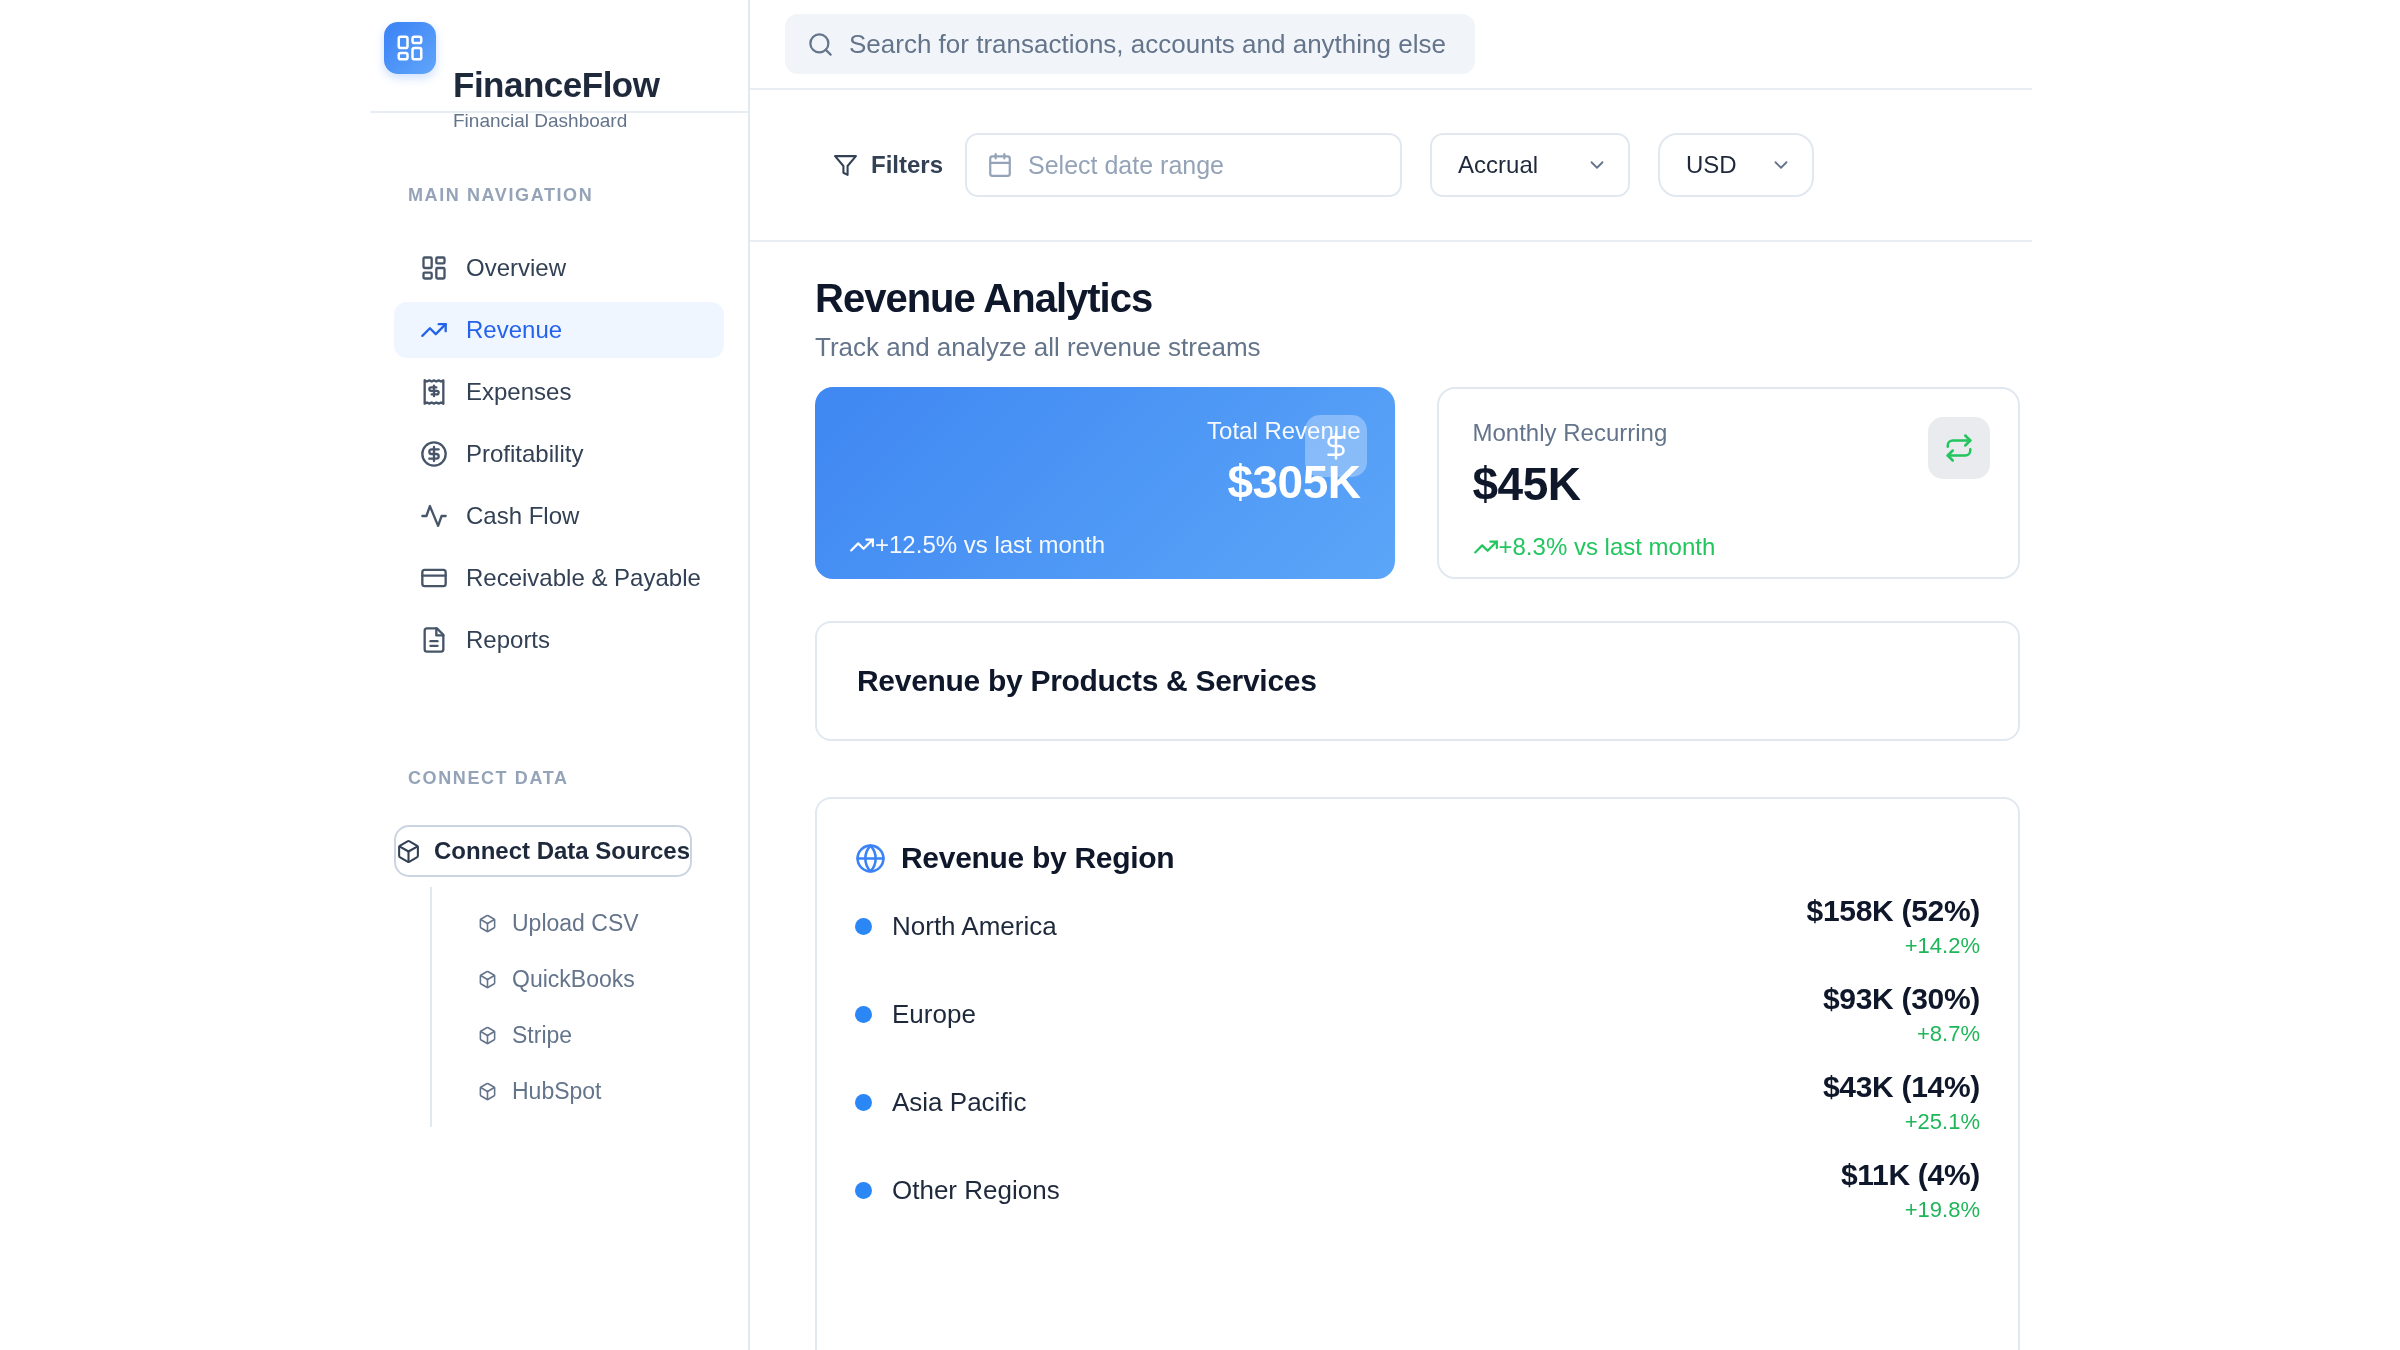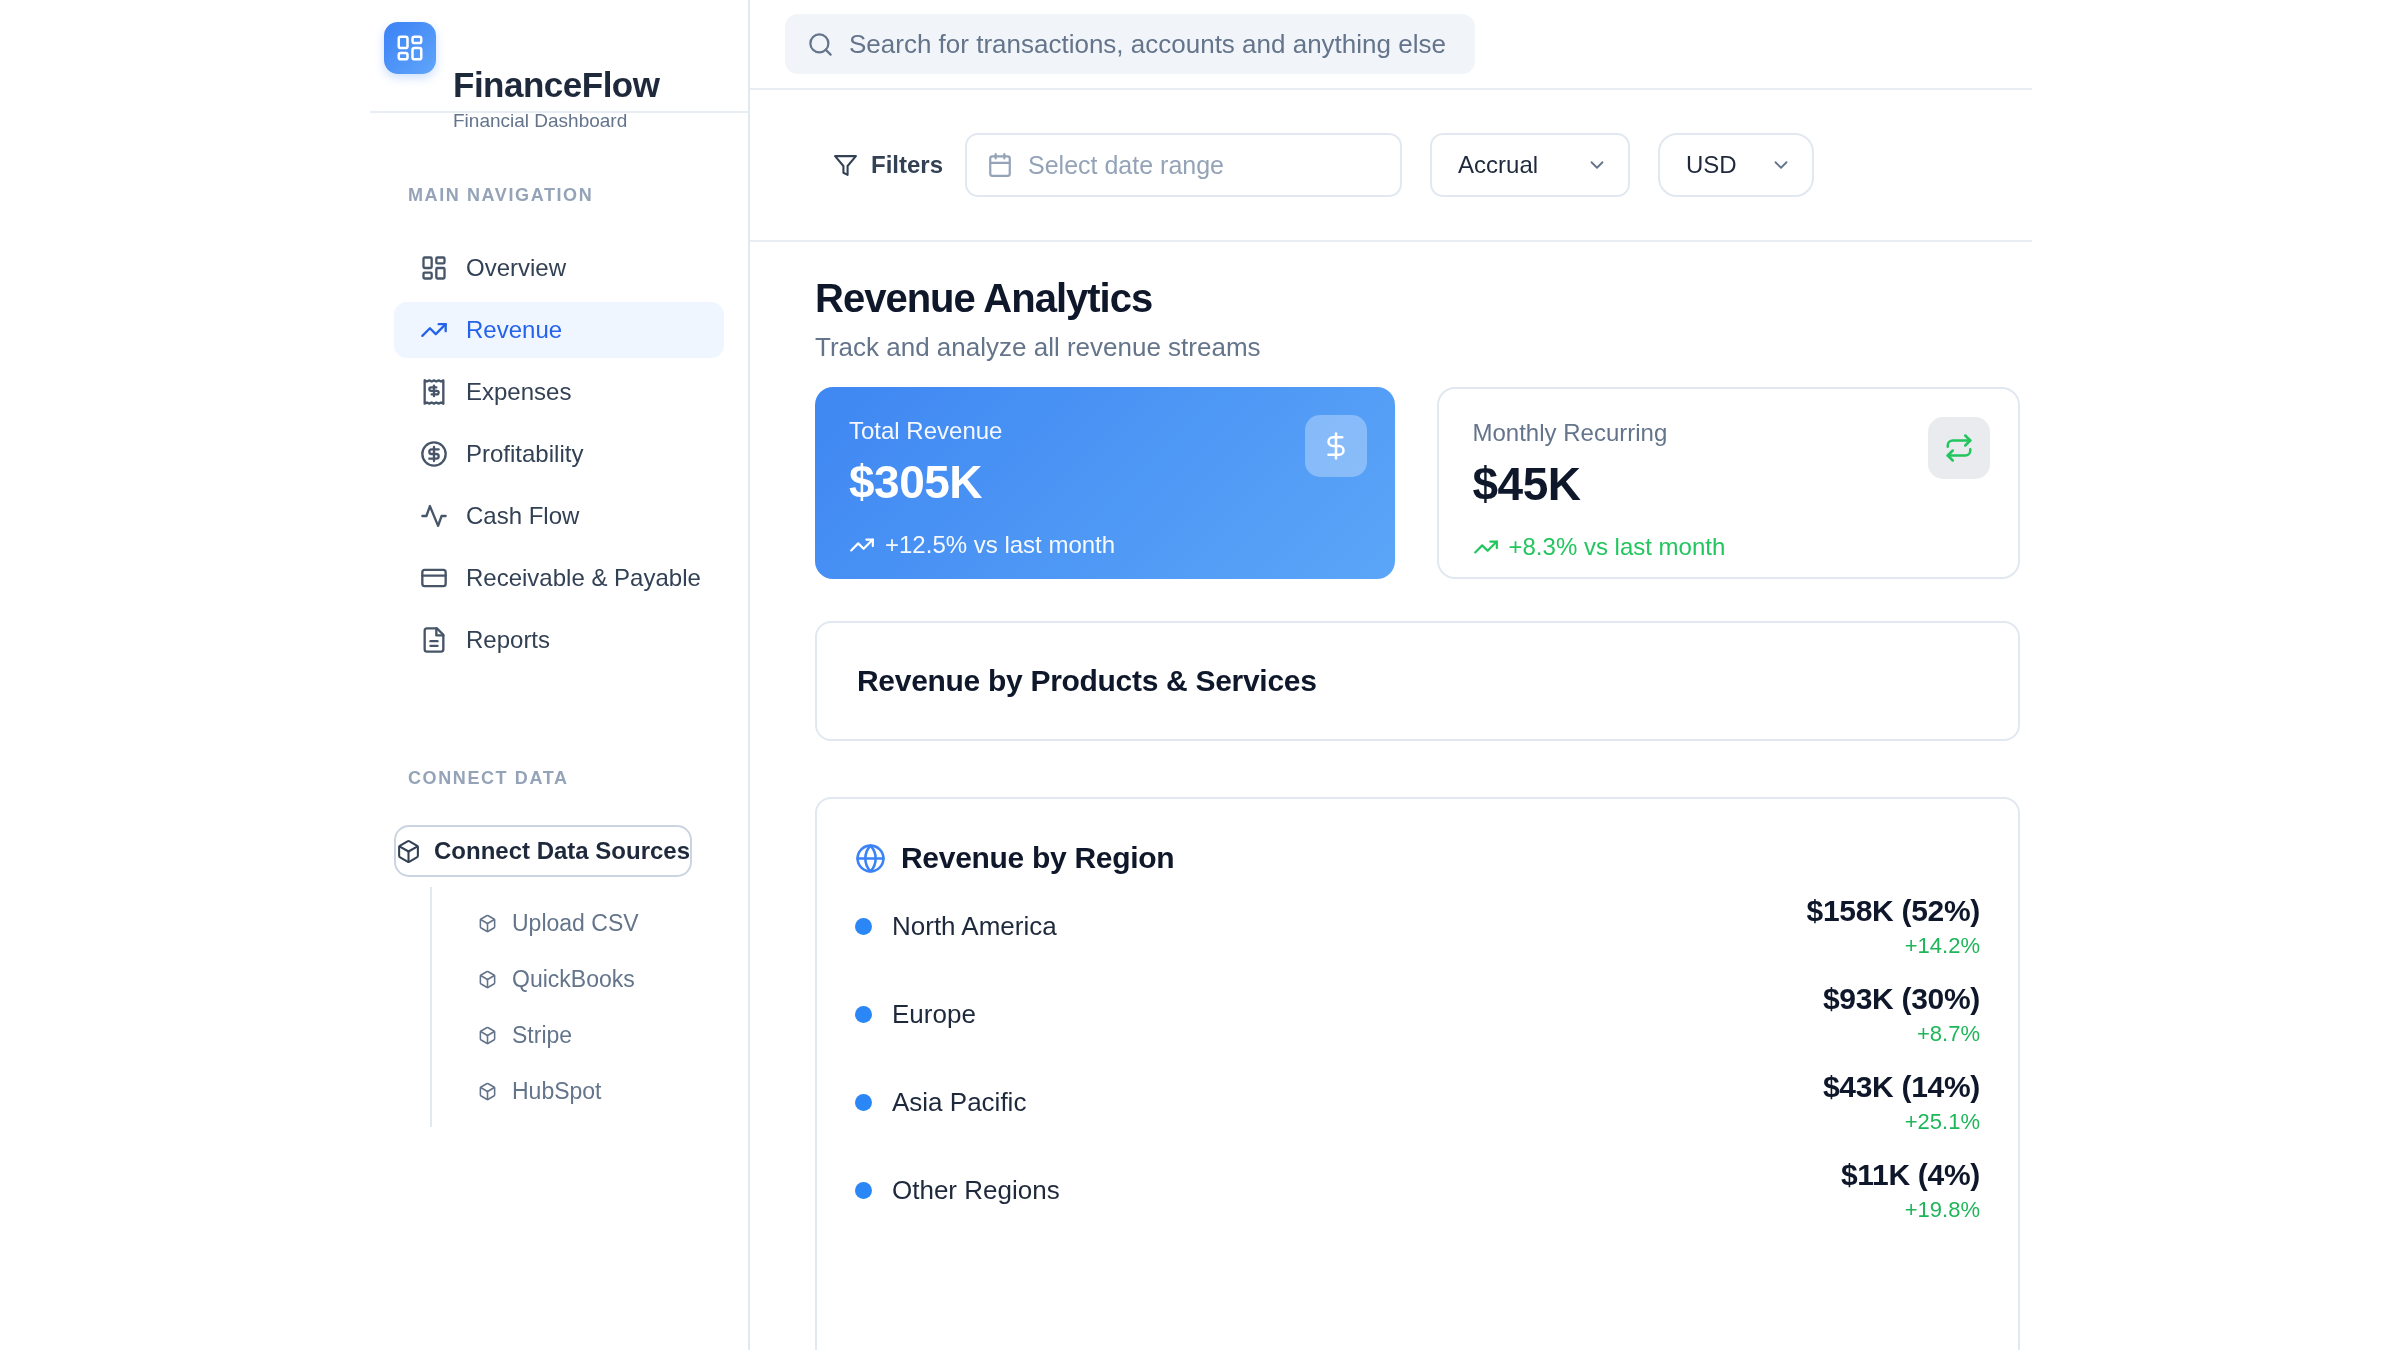--- a/index.html
+++ b/index.html
@@ -50,28 +50,28 @@
   .select-box svg { width:22px; height:22px; stroke:#64748b; margin-left:18px; }
   .select-accrual { width:200px; }
   .select-currency { width:156px;border-radius:19px; }
 
   .content { padding:32px 12px 0 65px; flex:1; }
   .page-title { font-size:40px; font-weight:800; color:#0f172a; letter-spacing:-1px; line-height:1.2; }
   .page-subtitle { font-size:26px; color:#64748b; margin-top:10px; }
 
   .kpi-row { display:flex; gap:42px; margin-top:24px; }
   .kpi-card { flex:1; height:192px; border-radius:18px; position:relative; padding:30px 34px; }
-  .kpi-card.primary { background:linear-gradient(135deg,#3f87f2,#5ba6f8); color:#fff; }
+  .kpi-card.primary { background:linear-gradient(135deg,#3f87f2,#5ba6f8); color:#fff;text-align:right; }
   .kpi-card.light { background:#fff; border:2px solid #e2e8f0; }
   .kpi-label { font-size:24px; font-weight:500; }
   .kpi-card.primary .kpi-label { color:rgba(255,255,255,.95); }
   .kpi-card.light .kpi-label { color:#64748b; }
   .kpi-value { font-size:46px; font-weight:800; margin-top:10px; letter-spacing:-.5px; }
   .kpi-card.light .kpi-value { color:#0f172a; }
-  .kpi-delta { margin-top:22px; font-size:24px; font-weight:500; display:flex; align-items:center; gap:10px; }
+  .kpi-delta { margin-top:22px; font-size:24px; font-weight:500; display:flex; align-items:center; }
   .kpi-card.primary .kpi-delta { color:rgba(255,255,255,.95); }
   .kpi-card.light .kpi-delta { color:#22c55e; }
   .kpi-delta svg { width:26px; height:26px; }
   .kpi-card.primary .kpi-delta svg { stroke:#fff; }
   .kpi-card.light .kpi-delta svg { stroke:#22c55e; }
   .kpi-iconbox { position:absolute; top:28px; right:28px; width:62px; height:62px; border-radius:15px; display:flex; align-items:center; justify-content:center; }
   .kpi-card.primary .kpi-iconbox { background:rgba(255,255,255,.3); }
   .kpi-card.light .kpi-iconbox { background:#e9ebee; }
   .kpi-iconbox svg { width:30px; height:30px; }
   .kpi-card.primary .kpi-iconbox svg { stroke:#fff; }

